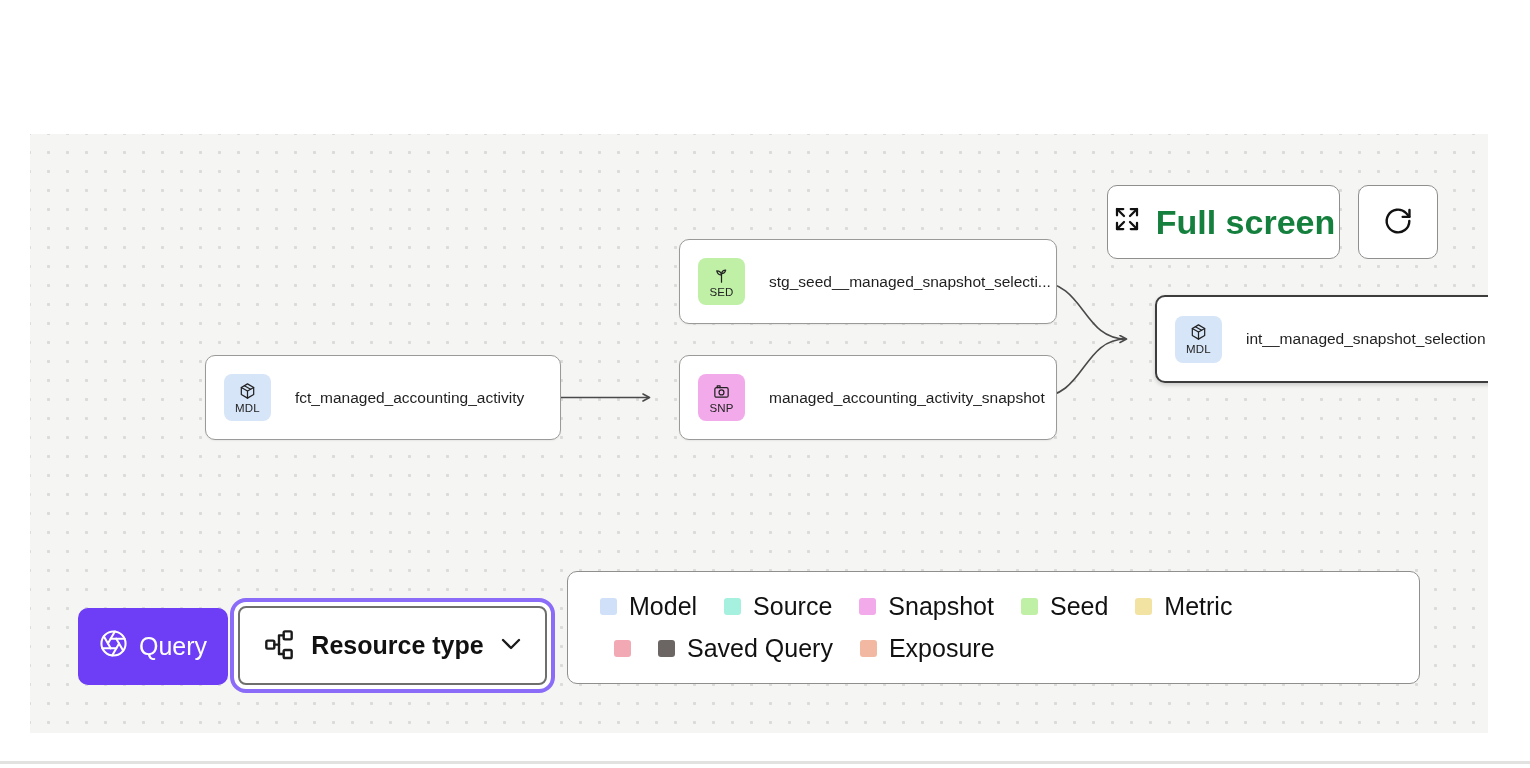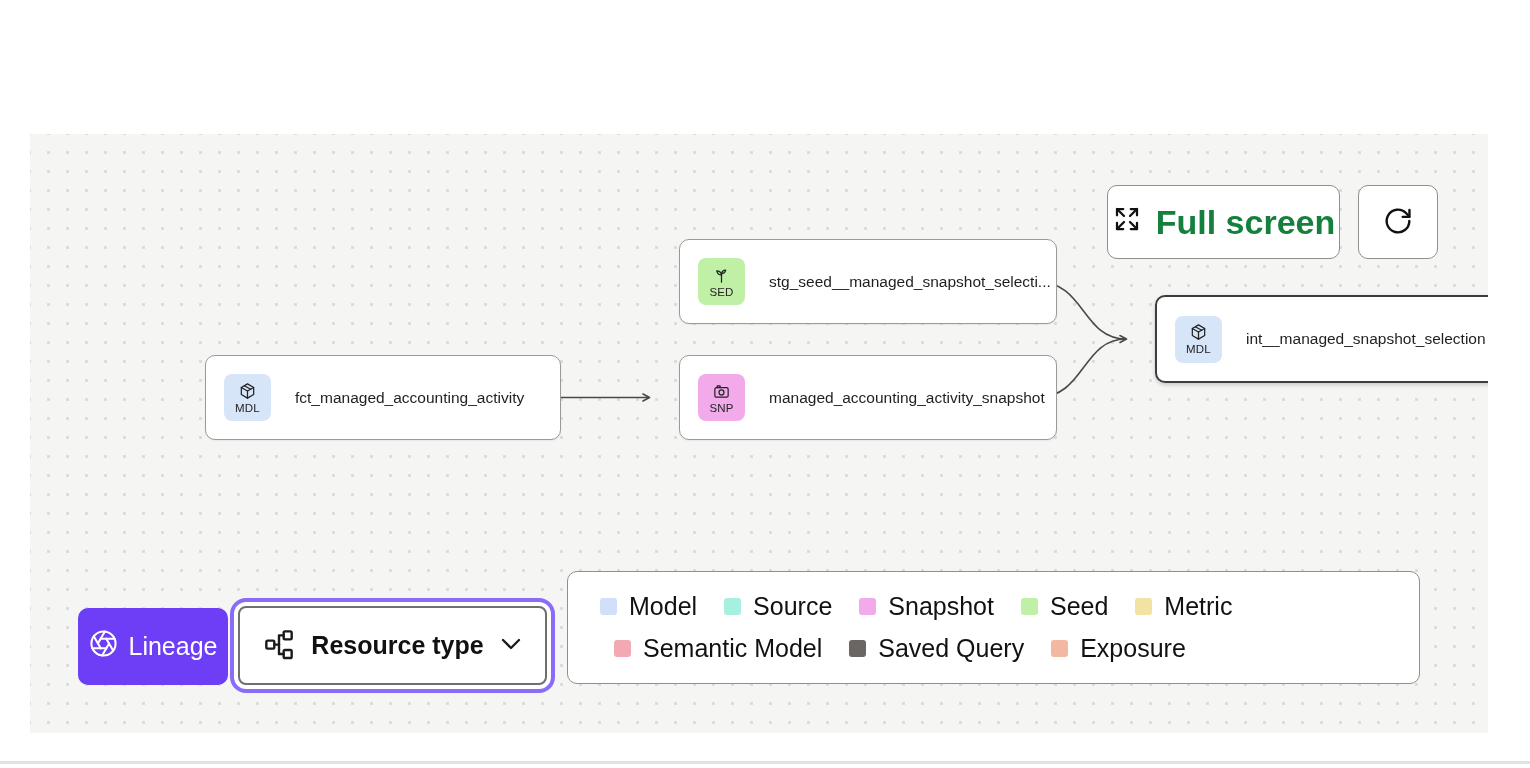--- a/index.html
+++ b/index.html
@@ -175,21 +175,21 @@
         <svg width="29" height="29" viewBox="0 0 24 24" fill="none" stroke="#ffffff" stroke-width="1.7" stroke-linecap="round" stroke-linejoin="round">
           <circle cx="12" cy="12" r="10"></circle>
           <line x1="14.31" y1="8" x2="20.05" y2="17.94"></line>
           <line x1="9.69" y1="8" x2="21.17" y2="8"></line>
           <line x1="7.38" y1="12" x2="13.12" y2="2.06"></line>
           <line x1="9.69" y1="16" x2="3.95" y2="6.06"></line>
           <line x1="14.31" y1="16" x2="2.83" y2="16"></line>
           <line x1="16.62" y1="12" x2="10.88" y2="21.94"></line>
         </svg>
       </span>
-      <span>Lineage</span>
+      <span>Query</span>
     </button>
 
     <div class="resource-ring">
       <button class="resource-btn">
         <span>
           <svg width="32" height="32" viewBox="0 0 24 24" fill="none" stroke="#1a1a1a" stroke-width="1.8" stroke-linecap="round" stroke-linejoin="round">
             <rect x="2.5" y="9.5" width="6" height="6" rx="1"></rect>
             <rect x="15.5" y="2.5" width="6" height="6" rx="1"></rect>
             <rect x="15.5" y="16.5" width="6" height="6" rx="1"></rect>
             <path d="M8.5 12.5 L12 12.5"></path>
@@ -225,21 +225,20 @@
           <span class="txt">Seed</span>
         </div>
         <div class="legend-item">
           <span class="swatch" style="background-color: rgb(242, 227, 162);"></span>
           <span class="txt">Metric</span>
         </div>
       </div>
       <div class="legend-row second">
         <div class="legend-item">
           <span class="swatch" style="background-color: rgb(242, 169, 180);"></span>
-          <span class="txt">Semantic Model</span>
         </div>
         <div class="legend-item">
           <span class="swatch" style="background-color: rgb(107, 102, 100);"></span>
           <span class="txt">Saved Query</span>
         </div>
         <div class="legend-item">
           <span class="swatch" style="background-color: rgb(242, 184, 162);"></span>
           <span class="txt">Exposure</span>
         </div>
       </div>

